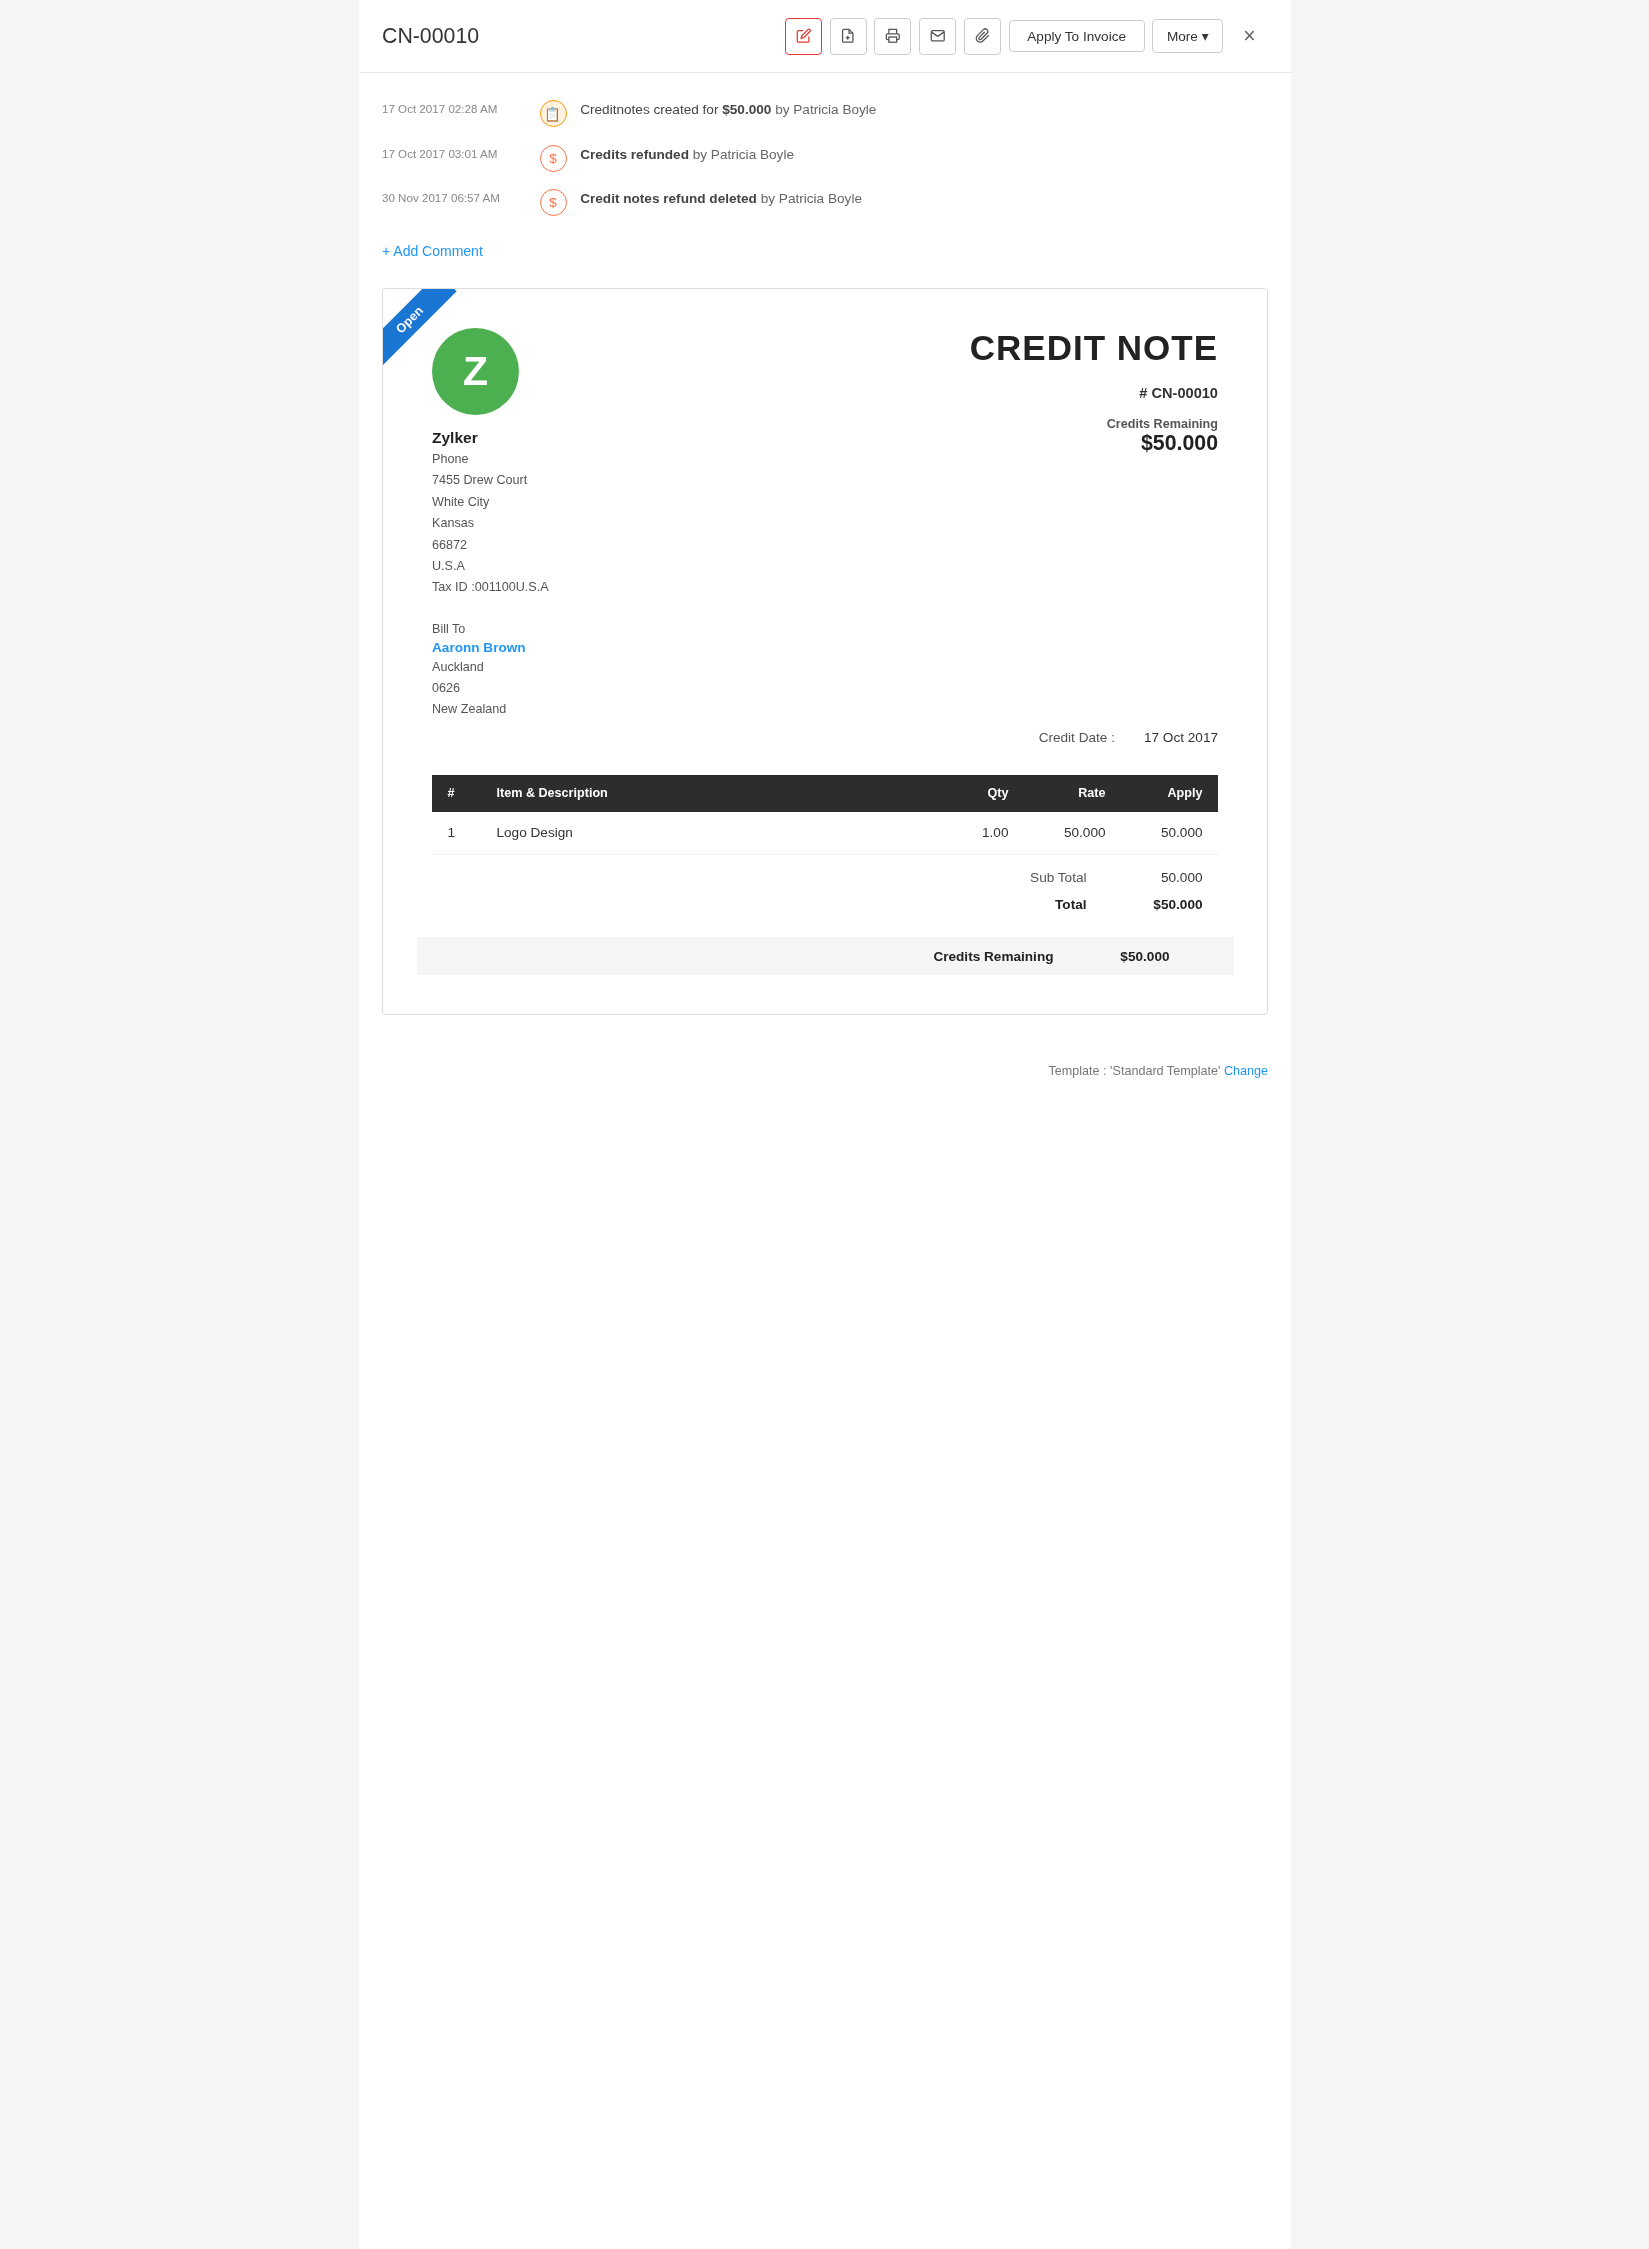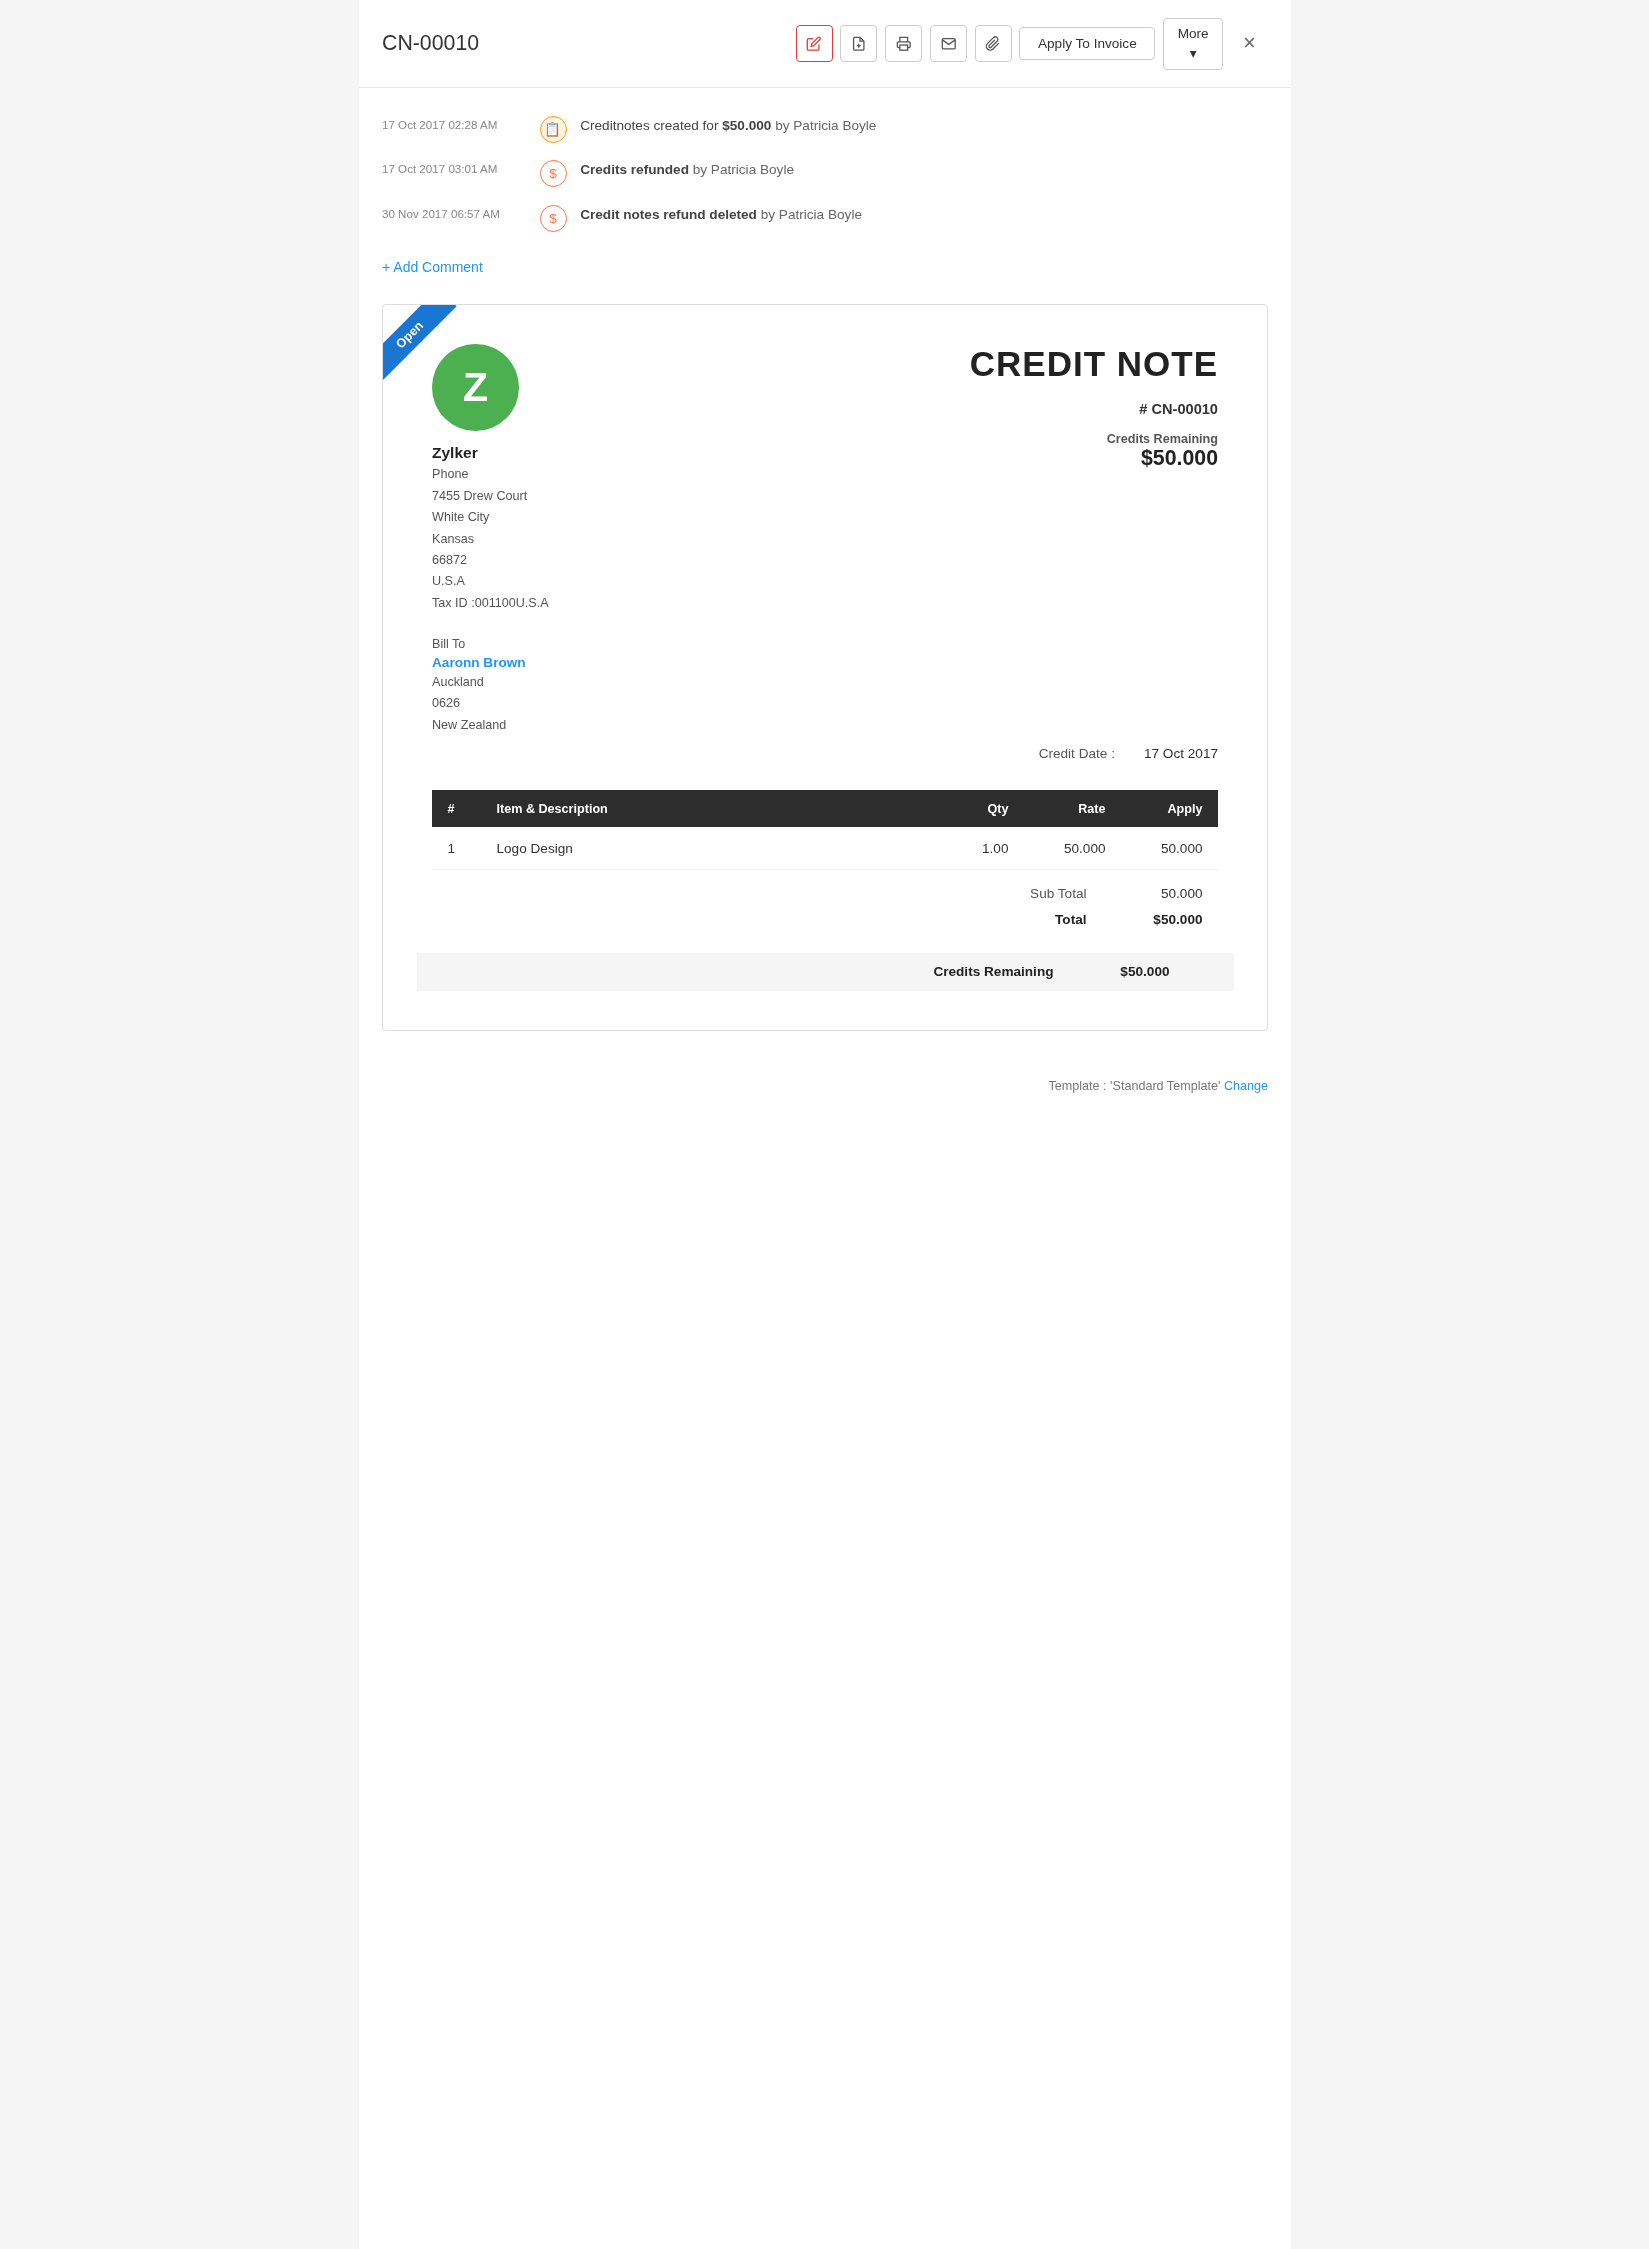--- a/index.html
+++ b/index.html
@@ -69,21 +69,20 @@
       padding: 7.8px 13.6px;
       border: 1px solid #ccc;
       background: #fff;
       border-radius: 3.9px;
       cursor: pointer;
       font-size: 13.6px;
       color: #333;
       display: flex;
       align-items: center;
       gap: 3.9px;
-      flex-direction: column;
     }
     .btn-close {
       width: 37px;
       height: 37px;
       border: none;
       background: none;
       cursor: pointer;
       font-size: 21.3px;
       color: #666;
       display: flex;

